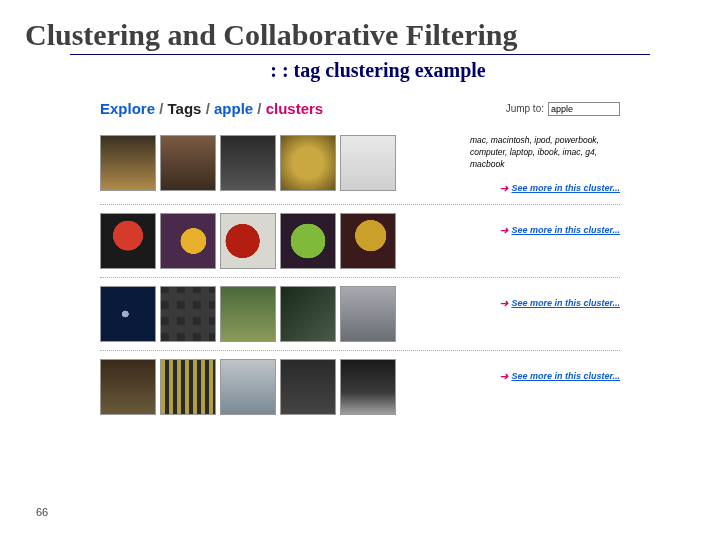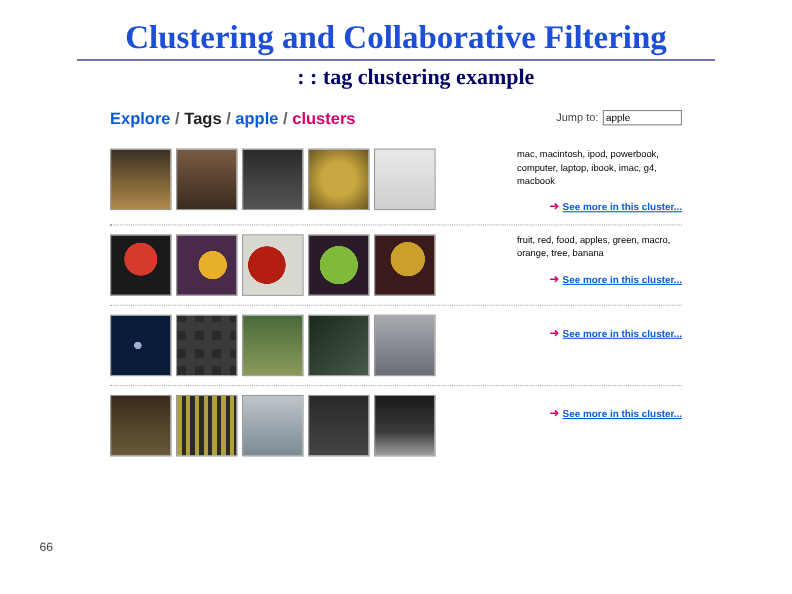--- a/index.html
+++ b/index.html
@@ -1,38 +1,38 @@
 <!DOCTYPE html>
 <html><head>
 <meta charset="utf-8">
 <style>
   * { margin: 0; padding: 0; box-sizing: border-box; }
   body { width: 720px; height: 540px; background: #fff; font-family: Georgia, 'Times New Roman', serif; position: relative; }
-  .title { text-align: center; font-size: 30px; font-weight: bold; color: #1d4ed8; padding: 18px 2px 2px; }
+  .title { font-size: 30px; font-weight: bold; color: #404040; padding: 18px 25px 2px; }
   .title-underline { width: 580px; height: 1px; background: #000066; margin: 0 auto 4px; }
   .subtitle { text-align: center; font-size: 20px; font-weight: bold; color: #000066; margin-bottom: 18px; padding-left: 36px; }
   .content { width: 520px; margin: 0 auto; font-family: Arial, sans-serif; }
-  .topbar { display: flex; justify-content: space-between; align-items: flex-start; margin-bottom: 10px; }
+  .topbar { display: flex; justify-content: space-between; align-items: center; margin-bottom: 10px; }
   .breadcrumb { font-size: 15px; font-weight: bold; }
   .bc-explore { color: #0b5bd6; }
   .bc-sep { color: #666; }
   .bc-tags { color: #222; }
   .bc-apple { color: #0b5bd6; }
   .bc-clusters { color: #d6006c; }
   .jump { font-size: 10px; color: #444; display: flex; align-items: center; gap: 4px; }
   .jump input { width: 72px; height: 14px; font-size: 9px; border: 1px solid #888; padding: 0 2px; }
-  .cluster-row { display: flex; justify-content: space-between; padding: 8px 0; }
+  .cluster-row { display: flex; justify-content: space-between; padding: 8px 0; font-style: italic; }
   .thumbs { display: flex; gap: 4px; }
   .thumb { width: 56px; height: 56px; background: #ccc; border: 1px solid #999; }
   .tags-col { width: 150px; font-size: 8.5px; line-height: 1.4; }
   .see-more { display: flex; align-items: center; justify-content: flex-end; gap: 3px; margin-top: 10px; font-size: 9px; }
   .see-more .arrow { color: #d6006c; font-size: 11px; }
   .see-more .lnk { color: #0b5bd6; text-decoration: underline; font-weight: bold; }
   .divider { border: none; border-top: 1px dotted #aaa; margin: 0; }
-  .page-num { position: absolute; left: 36px; bottom: 36px; font-size: 11px; color: #444; font-family: Arial, sans-serif; }
+  .page-num { position: absolute; left: 36px; bottom: 22px; font-size: 11px; color: #444; font-family: Arial, sans-serif; }
   
   .t-r1-1 { background: linear-gradient(#3a3122, #b08a4a); }
   .t-r1-2 { background: linear-gradient(#7a5a42, #3a2c1e); }
   .t-r1-3 { background: linear-gradient(#2a2a2a, #555); }
   .t-r1-4 { background: radial-gradient(#c9a841 40%, #6a541d); }
   .t-r1-5 { background: linear-gradient(#e8e8e8, #cfcfcf); }
   .t-r2-1 { background: radial-gradient(circle at 50% 40%, #d63a2a 35%, #1a1a1a 36%); }
   .t-r2-2 { background: radial-gradient(circle at 60% 50%, #e8b02a 30%, #4a2a4a 31%); }
   .t-r2-3 { background: radial-gradient(circle at 40% 50%, #b41e10 40%, #d8d8d0 41%); }
   .t-r2-4 { background: radial-gradient(circle at 50% 50%, #7fba3a 45%, #2a1a2a 46%); }
@@ -92,21 +92,20 @@
 
   <div class="cluster-row">
     <div class="thumbs">
       <div class="thumb t-r2-1"></div>
       <div class="thumb t-r2-2"></div>
       <div class="thumb t-r2-3"></div>
       <div class="thumb t-r2-4"></div>
       <div class="thumb t-r2-5"></div>
     </div>
     <div class="tags-col">
-      <div class="tags-list">fruit, red, food, apples, green, macro, orange, tree, banana</div>
       <div class="see-more">
         <span class="arrow">➜</span>
         <span class="lnk">See more in this cluster...</span>
       </div>
     </div>
   </div>
   <hr class="divider">
 
   <div class="cluster-row">
     <div class="thumbs">

